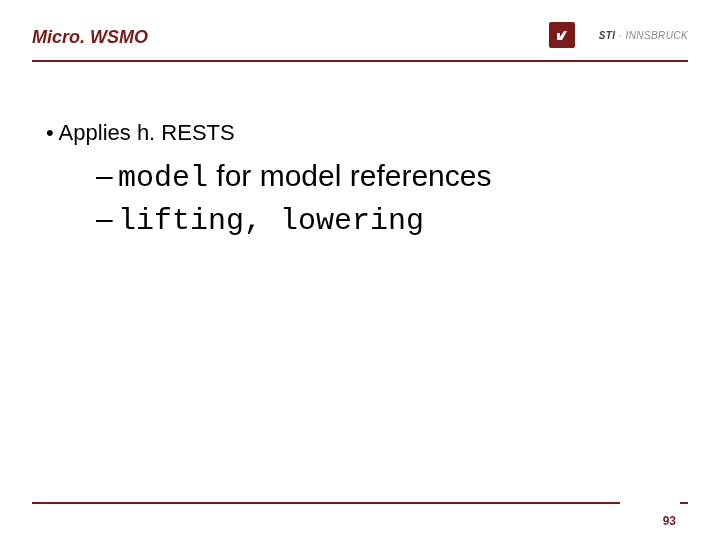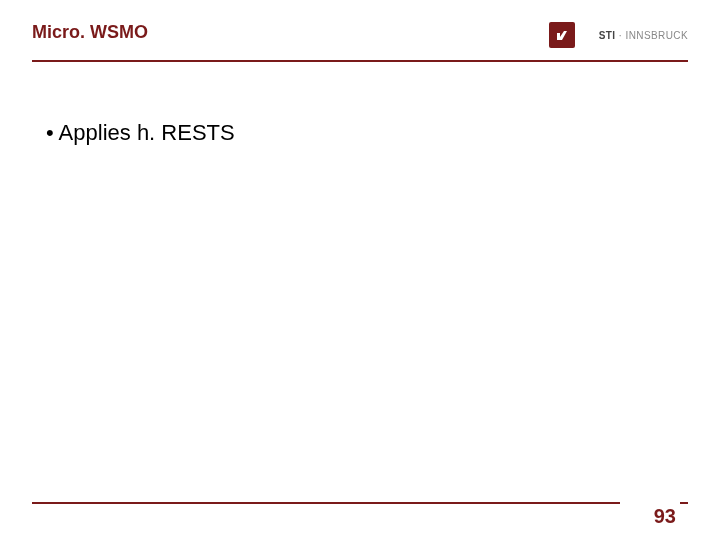--- a/index.html
+++ b/index.html
@@ -10,22 +10,23 @@
     height: 540px;
     background: #ffffff;
     overflow: hidden;
   }
   .header {
     position: absolute;
     top: 22px;
     left: 32px;
     right: 32px;
     display: flex;
-    align-items: flex-start;
+    align-items: flex-end;
     justify-content: space-between;
+    font-style: italic;
   }
   .title {
     color: #7a1a1a;
     font-size: 18px;
     font-weight: bold;
   }
   .logo {
     display: flex;
     align-items: center;
     gap: 24px;
@@ -98,21 +99,21 @@
     bottom: 35px;
     right: 40px;
     width: 60px;
     height: 4px;
     background: #fff;
   }
   .pagenum {
     position: absolute;
     bottom: 12px;
     right: 44px;
-    font-size: 20px;
+    font-size: 12px;
     font-weight: bold;
     color: #7a1a1a;
   }
 </style>
 </head>
 <body>
 
 <div class="slide">
 
   <div class="header">
@@ -132,20 +133,28 @@
   </div>
 
   <div class="hr1"></div>
 
   <div class="content">
 
     <div class="L1">
       <span>Applies h. RESTS</span>
     </div>
 
+    <div class="L2wrap">
+      <div class="L2">
+        <span class="dash">–</span><span class="mono">model</span><span> for model references</span>
+      </div>
+      <div class="L2">
+        <span class="dash">–</span><span class="mono">lifting, lowering</span>
+      </div>
+    </div>
 
 
   </div>
 
   <div class="footer-line"></div>
   <div class="footer-line-gap"></div>
   <div class="pagenum">93</div>
 
 </div>
 

